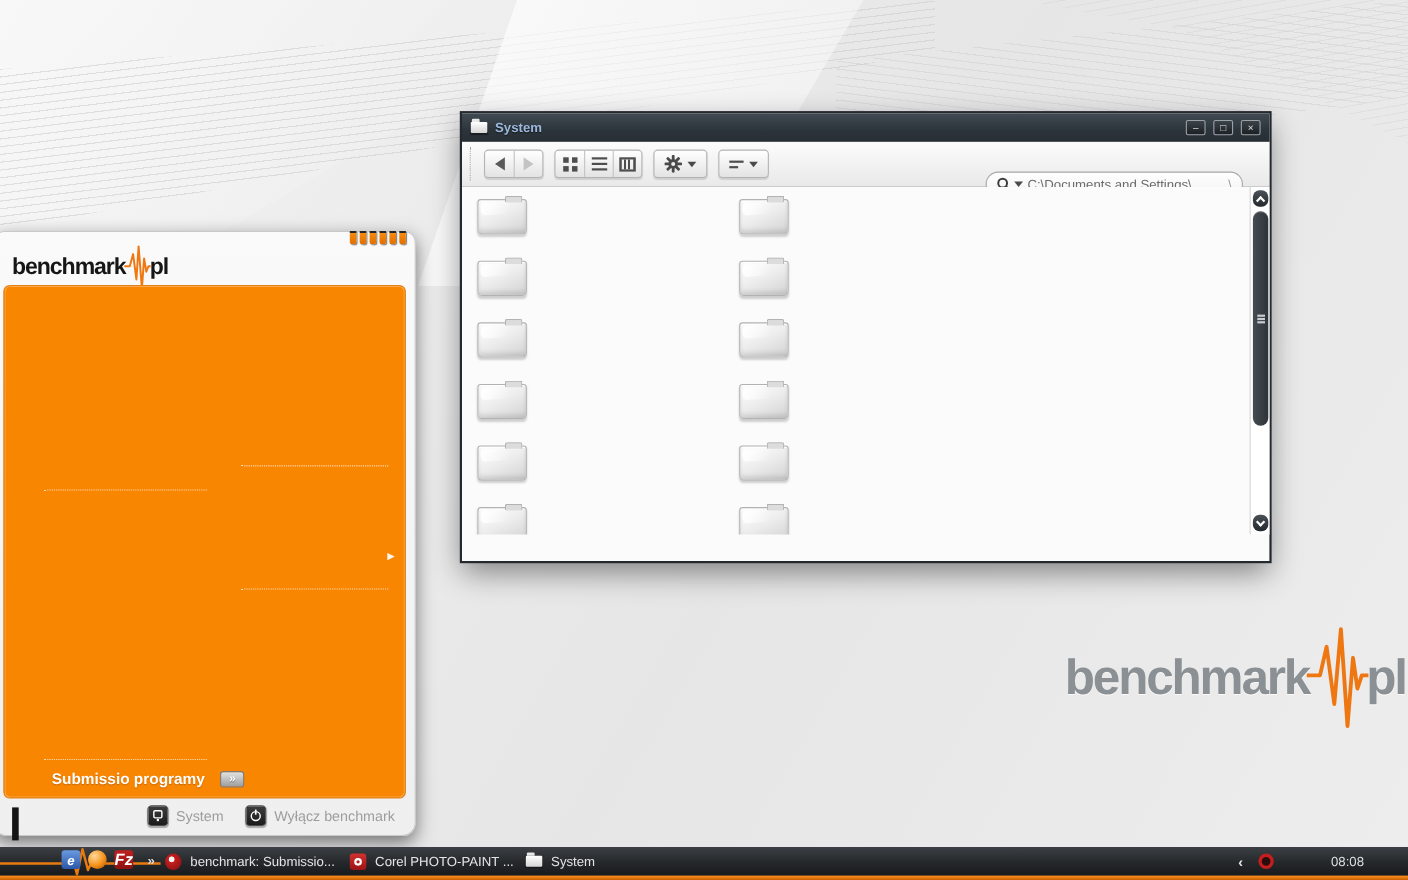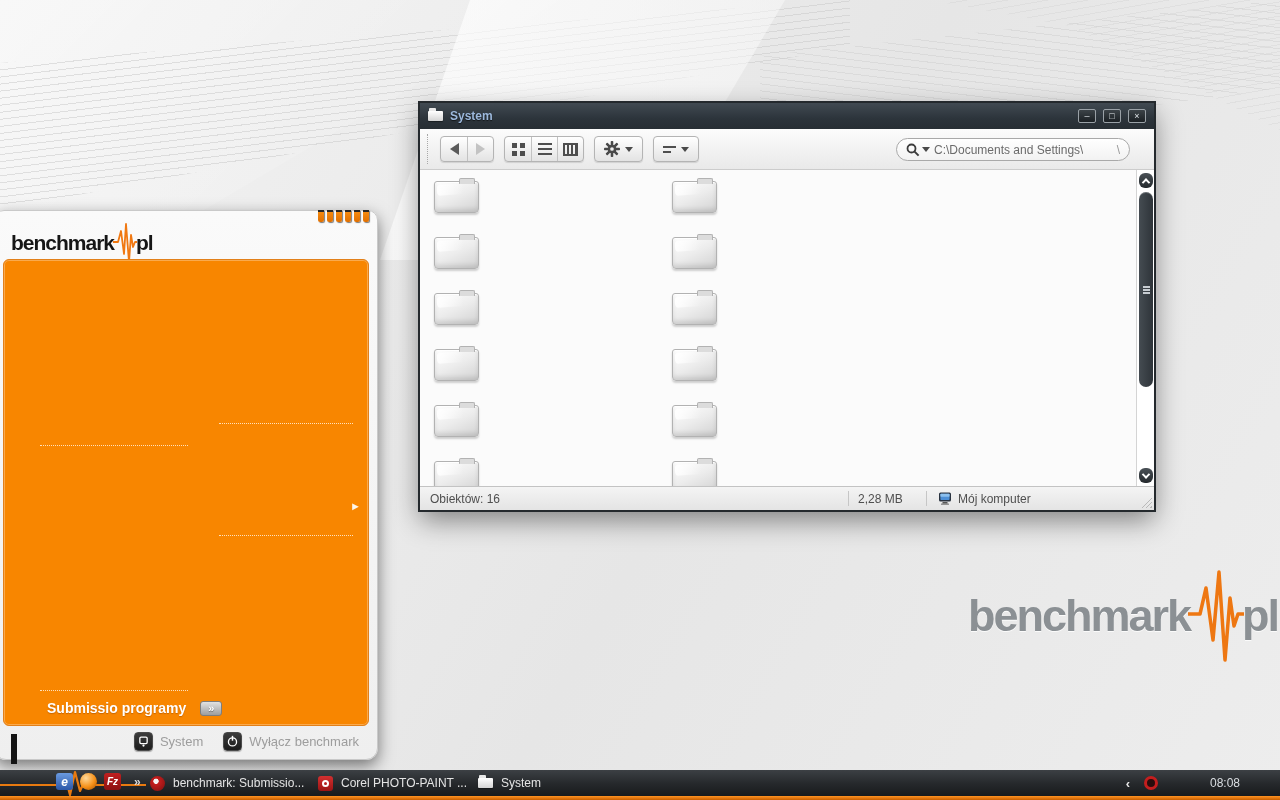--- a/index.html
+++ b/index.html
@@ -61,21 +61,21 @@
   .ic-grid { width:5px; height:5px; background:#4e4e4e; box-shadow:8px 0 #4e4e4e,0 8px #4e4e4e,8px 8px #4e4e4e; margin:0 8px 8px 0; }
   .ic-list { width:14px; height:2px; background:#4e4e4e; box-shadow:0 5px #4e4e4e,0 10px #4e4e4e; margin-bottom:10px; }
   .ic-cols { width:15px; height:13px; border:2px solid #4e4e4e;
              background:repeating-linear-gradient(90deg,transparent 0 2px,#4e4e4e 2px 4px); }
   .caret-dn { width:0; height:0; border:4px solid transparent; border-top:5px solid #4a4a4a; margin-left:5px; margin-top:4px; }
   .wide { width:auto; padding:0 9px; }
   .ic-sort { display:flex; flex-direction:column; gap:3px; }
   .ic-sort i { display:block; height:2px; background:#4e4e4e; }
   .ic-sort i:nth-child(1){ width:13px; } .ic-sort i:nth-child(2){ width:8px; }
 
-  .searchbox { position:absolute; right:24px; top:9px; width:234px; height:23px;
+  .searchbox { position:absolute; right:24px; top:27px; width:234px; height:23px;
                border:1px solid #a9a9a9; border-radius:12px;
                background:linear-gradient(#ffffff,#f2f2f2);
                display:flex; align-items:center; padding:0 9px; font-size:12px; color:#6b6b6b; }
   .searchbox .addr { white-space:nowrap; overflow:hidden; }
   .searchbox .endcaret { margin-left:auto; color:#9a9a9a; }
 
   .content { position:relative; height:316px; background:#fbfbfb; overflow:hidden; }
   #folders { position:absolute; left:14px; top:11px; display:grid;
              grid-template-rows:repeat(6,56px); grid-auto-flow:column;
              grid-auto-columns:238px; }
@@ -155,21 +155,21 @@
   .menu-tail { position:absolute; left:16px; bottom:-5px; width:6px; height:30px; background:#141414; }
 
   
   #taskbar { position:absolute; left:0; bottom:0; width:1280px; height:30px;
              background:linear-gradient(#3c4044 0%,#26292c 45%,#131517 100%); }
   #taskbar .orange-strip { position:absolute; left:0; right:0; bottom:0; height:4px;
              background:linear-gradient(#ff9322,#c85e00); }
   .startbtn { position:absolute; left:0; top:0; width:148px; height:26px; cursor:default; }
   .quicklaunch { position:absolute; left:56px; top:3px; display:flex; align-items:center; gap:7px; }
   .ql { width:17px; height:17px; border-radius:3px; display:flex; align-items:center;
-        justify-content:center; font-size:10px; font-weight:bold; color:#fff; cursor:default; }
+        justify-content:center; font-size:15px; font-weight:bold; color:#fff; cursor:default; }
   .ql.ie { background:linear-gradient(#6a9ae0,#2b57a8); font-style:italic; font-size:12px; }
   .ql.ball { border-radius:50%; background:radial-gradient(circle at 35% 30%,#ffd99a,#f59018 55%,#a24d00); }
   .ql.fz { background:linear-gradient(#c02020,#8c1212); font-style:italic; }
   .ql-chev { color:#d9d9d9; font-size:12px; font-weight:bold; margin-left:6px; cursor:default; }
   .taskbtn { position:absolute; top:0; height:26px; display:flex; align-items:center; gap:8px;
              color:#e4e4e4; font-size:12px; cursor:default; }
   .tb-dev { left:150px; } .tb-corel { left:318px; } .tb-sys { left:478px; }
   .ic-da { width:15px; height:15px; border-radius:50%;
            background:radial-gradient(circle at 40% 35%,#f4f4f4 18%,#c41e1e 22%,#7d1010); }
   .ic-corel { width:15px; height:15px; border-radius:3px; background:linear-gradient(#d23030,#9c1414);
@@ -311,37 +311,20 @@
         </div>
       <div class="sb-thumb">
           <span class="grip"></span>
         </div>
       <div class="sb-btn down">
           <span class="chev d"></span>
         </div>
     </div>
   </div>
 
-  <div class="statusbar">
-    <span class="s-obj">Obiektów: 16</span>
-    <span class="s-div d1"></span>
-    <span class="s-size">2,28 MB</span>
-    <span class="s-div d2"></span>
-    <span class="s-loc">
-      <svg width="14" height="13" viewBox="0 0 14 13">
-        <rect x="1" y="0.5" width="12" height="9" rx="1.5" fill="#2a3340"></rect>
-        <rect x="2.4" y="1.8" width="9.2" height="6.2" rx="0.8" fill="#4d8fd6"></rect>
-        <rect x="2.4" y="1.8" width="9.2" height="3" rx="0.8" fill="#8cc0ee"></rect>
-        <rect x="4.5" y="10" width="5" height="1.6" fill="#555"></rect>
-        <rect x="3" y="11.6" width="8" height="1.2" rx="0.5" fill="#777"></rect>
-      </svg>
-      <span>Mój komputer</span>
-    </span>
-    <span class="grip-corner"></span>
-  </div>
 </div>
 
 <div id="start-menu">
   <div class="comb">
     <span></span>
       <span></span>
       <span></span>
       <span></span>
       <span></span>
       <span></span>

